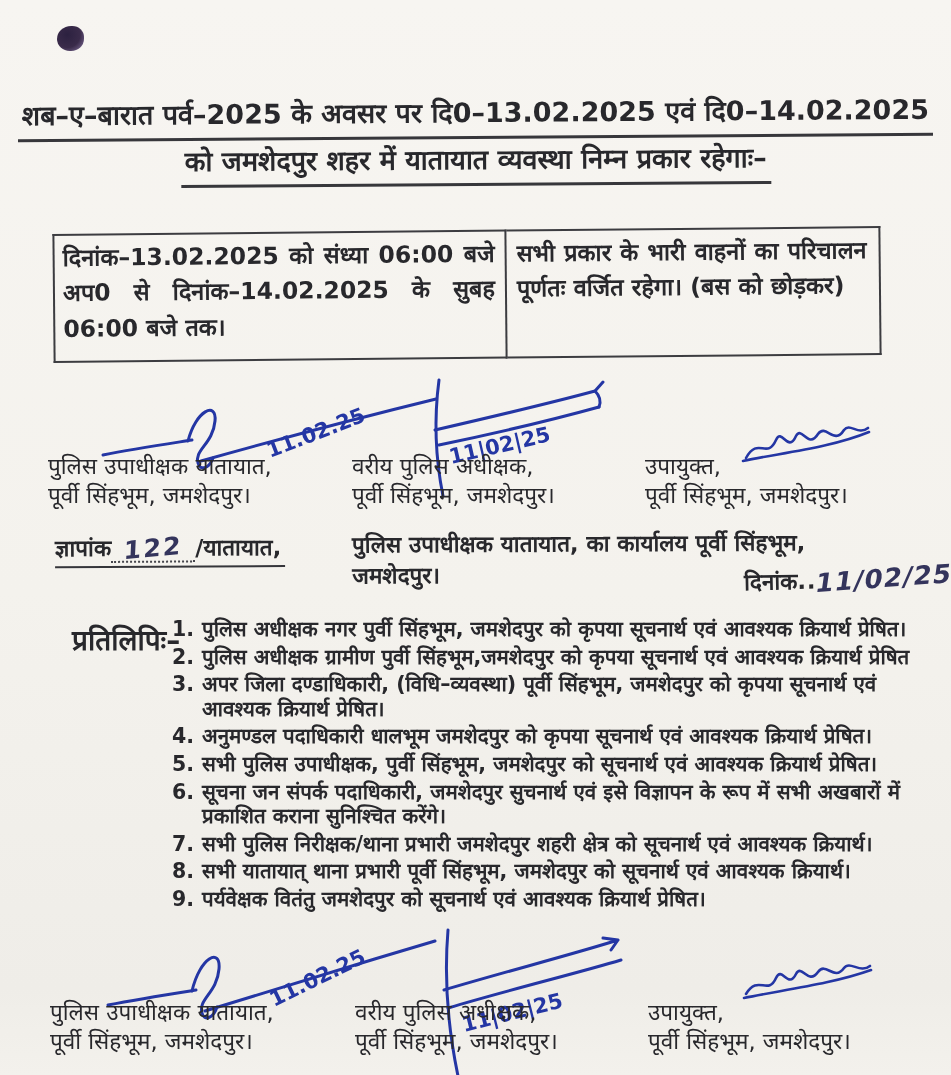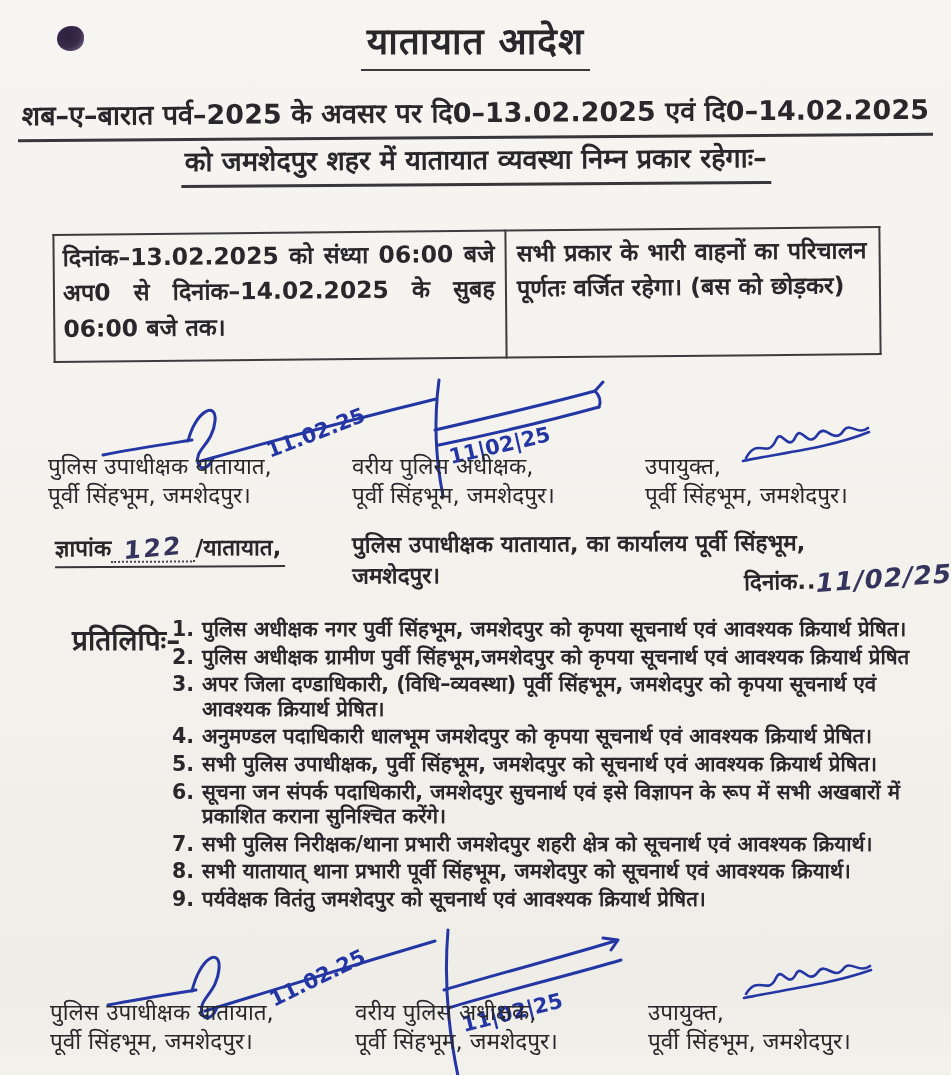--- a/index.html
+++ b/index.html
@@ -84,23 +84,20 @@
   .copy-item{display:grid;grid-template-columns:30px 1fr;margin-bottom:3px;}
   .copy-num{text-align:left;}
 </style>
 </head>
 <body>
 
 <div class="page">
 
   <div class="blob"></div>
 
-  <div class="title-wrap">
-    <span class="title">यातायात आदेश</span>
-  </div>
 
   <div class="subtitle">
     <span class="u">शब–ए–बारात पर्व–2025 के अवसर पर दि0–13.02.2025 एवं दि0–14.02.2025</span><br>
     <span class="u">को जमशेदपुर शहर में यातायात व्यवस्था निम्न प्रकार रहेगाः–</span>
   </div>
 
   <table class="order-table">
     <tbody>
         <tr>
       <td class="c1">दिनांक–13.02.2025 को संध्या 06:00 बजे अप0 से दिनांक–14.02.2025 के सुबह 06:00 बजे तक।</td>

